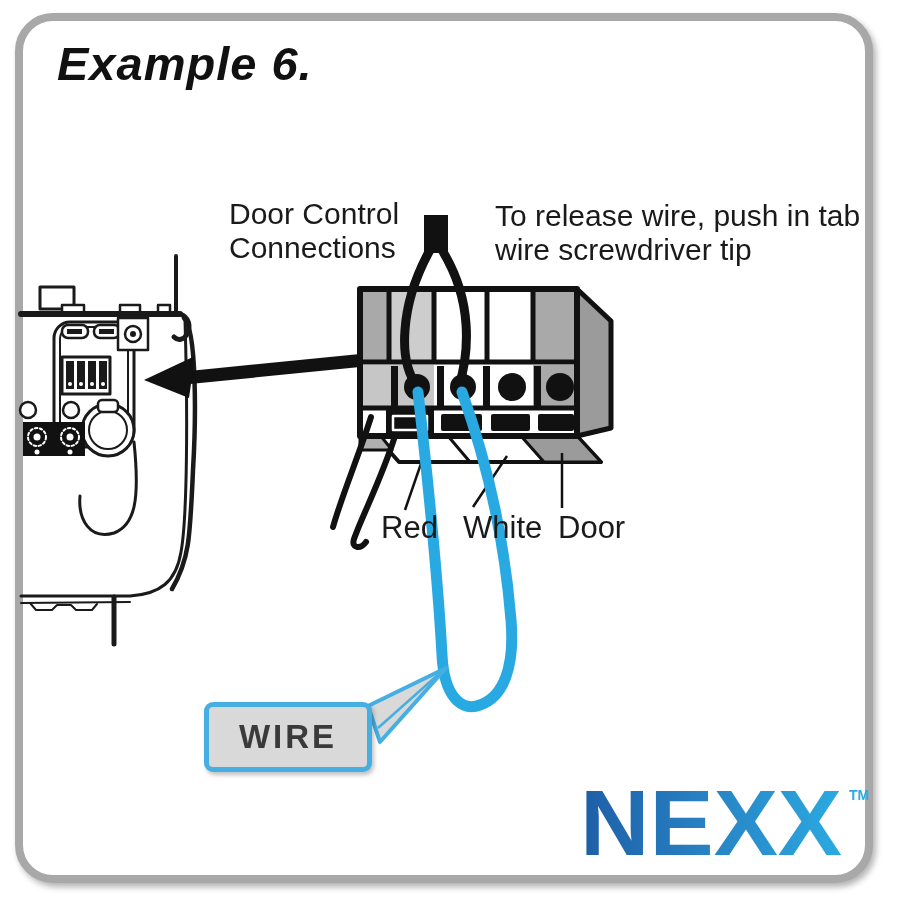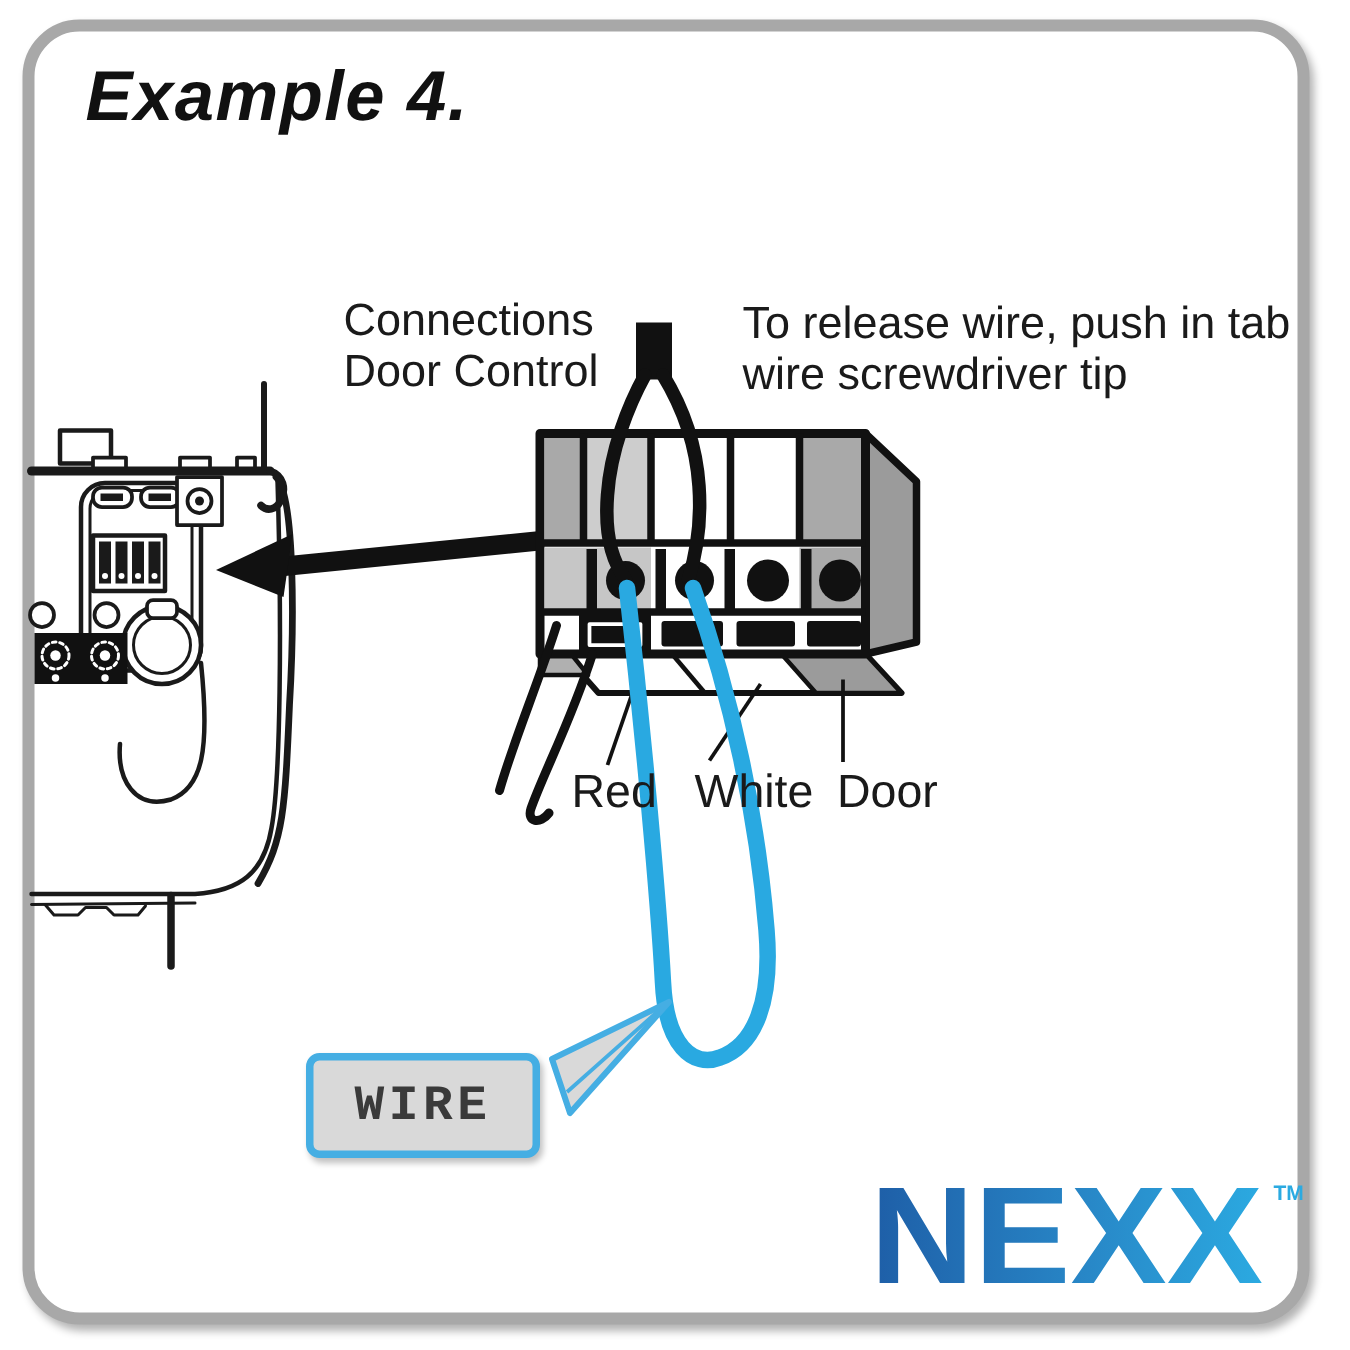--- a/index.html
+++ b/index.html
@@ -18,36 +18,35 @@
     font-weight:600;letter-spacing:1px;color:#111;
   }
   .lbl{position:absolute;font-size:30px;line-height:34px;color:#1a1a1a;white-space:nowrap;}
   .lbl-door{left:229px;top:197px;}
   .lbl-release{left:455px;top:199px;margin-left:40px;}
   .wire-color{position:absolute;top:510px;font-size:31px;color:#1a1a1a;}
   .wc-red{left:381px;}
   .wc-white{left:463px;}
   .wc-grey{left:558px;}
   .wire-callout-box{
-    position:absolute;left:204px;top:702px;width:156px;height:70px;
+    position:absolute;left:204px;top:702px;width:168px;height:70px;
     background:#d9d9d9;border:5px solid #45aee3;border-radius:9px;
     box-sizing:border-box;display:flex;align-items:center;justify-content:center;
     box-shadow:2px 3px 4px rgba(0,0,0,0.25);
-    font-family:Liberation Mono, monospace;
   }
   .wire-callout-text{
     font-size:33px;font-weight:bold;letter-spacing:3px;color:#3a3a3a;
   }
 </style>
 </head>
 <body>
 
 <div class="card"></div>
 
-<div class="page-title">Example 4.</div>
+<div class="page-title">Example 6.</div>
 
 <svg class="diagram-svg" viewBox="0 0 900 900" xmlns="http://www.w3.org/2000/svg">
   <defs>
     <linearGradient id="nexxgrad" x1="0" y1="0" x2="1" y2="0">
       <stop offset="0" stop-color="#1e5ea7"></stop>
       <stop offset="0.55" stop-color="#2887c7"></stop>
       <stop offset="1" stop-color="#2baae1"></stop>
     </linearGradient>
   </defs>
 
@@ -194,22 +193,22 @@
     <line x1="378" y1="728" x2="441" y2="672" stroke="#45aee3" stroke-width="2.5"></line>
   </g>
 
   <g>
     <text x="580" y="855" font-family="Liberation Sans, sans-serif" font-weight="bold" font-size="92" fill="url(#nexxgrad)" textLength="262" lengthAdjust="spacingAndGlyphs">NEXX</text>
     <text x="849" y="800" font-family="Liberation Sans, sans-serif" font-weight="bold" font-size="14" fill="#2baae1">TM</text>
   </g>
 </svg>
 
 <div class="lbl lbl-door">
+  <div>Door Control</div>
   <div>Connections</div>
-  <div>Door Control</div>
 </div>
 
 <div class="lbl lbl-release">
   <div>To release wire, push in tab</div>
   <div>wire screwdriver tip</div>
 </div>
 
 <span class="wire-color wc-red">Red</span>
 <span class="wire-color wc-white">White</span>
 <span class="wire-color wc-grey">Door</span>

